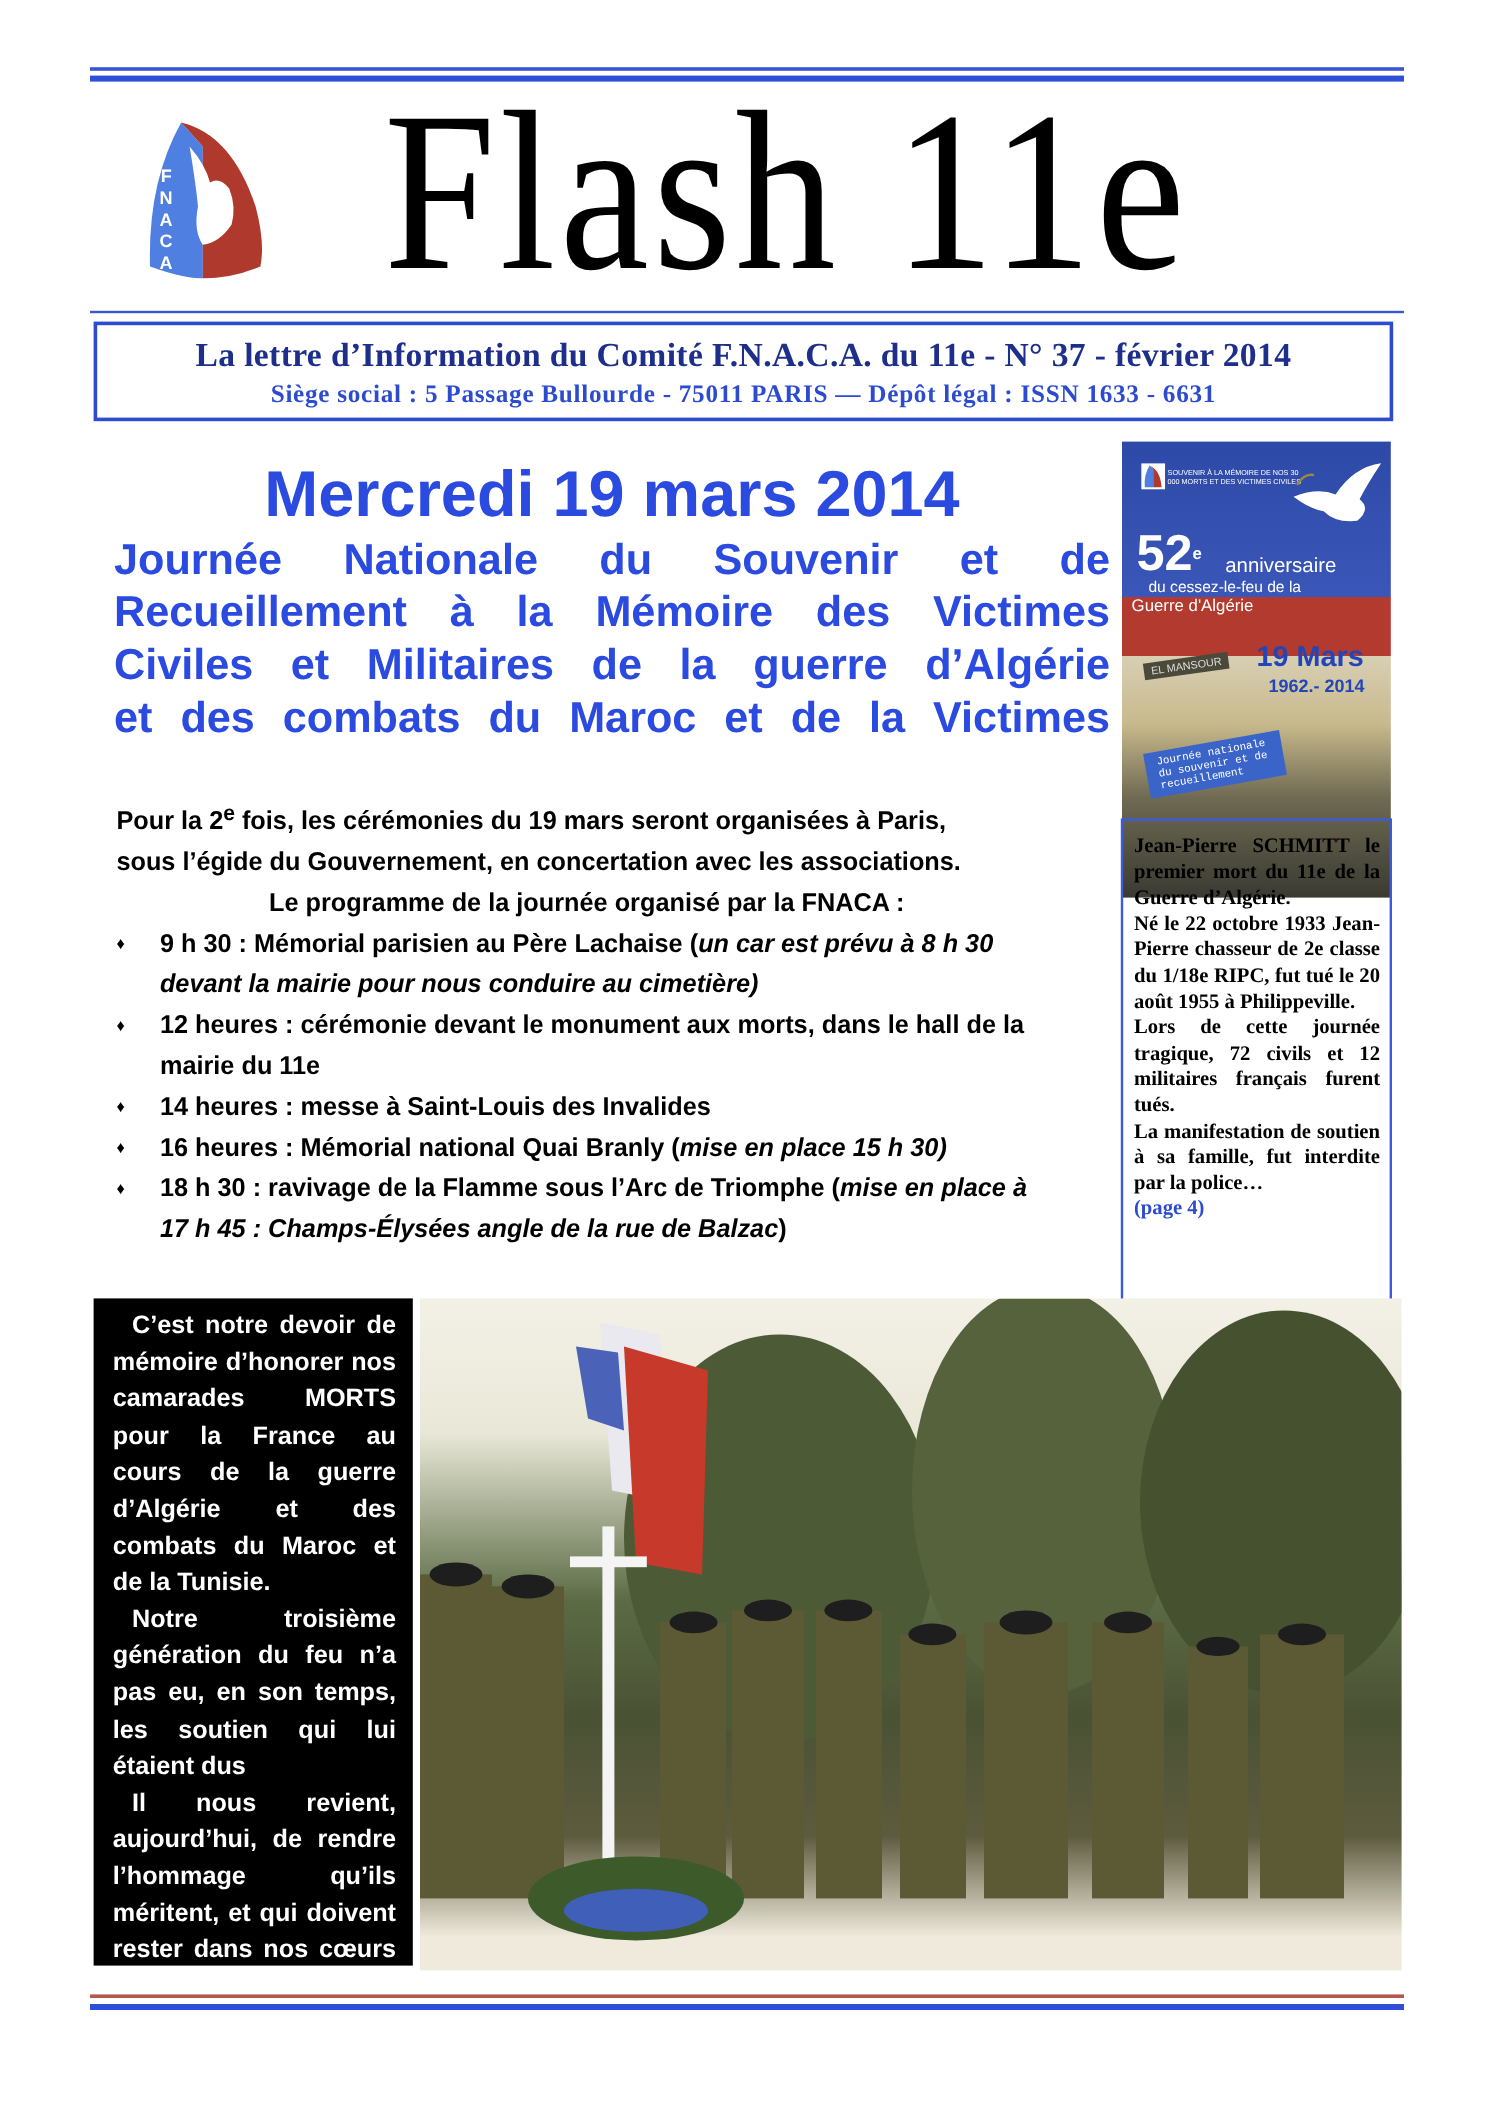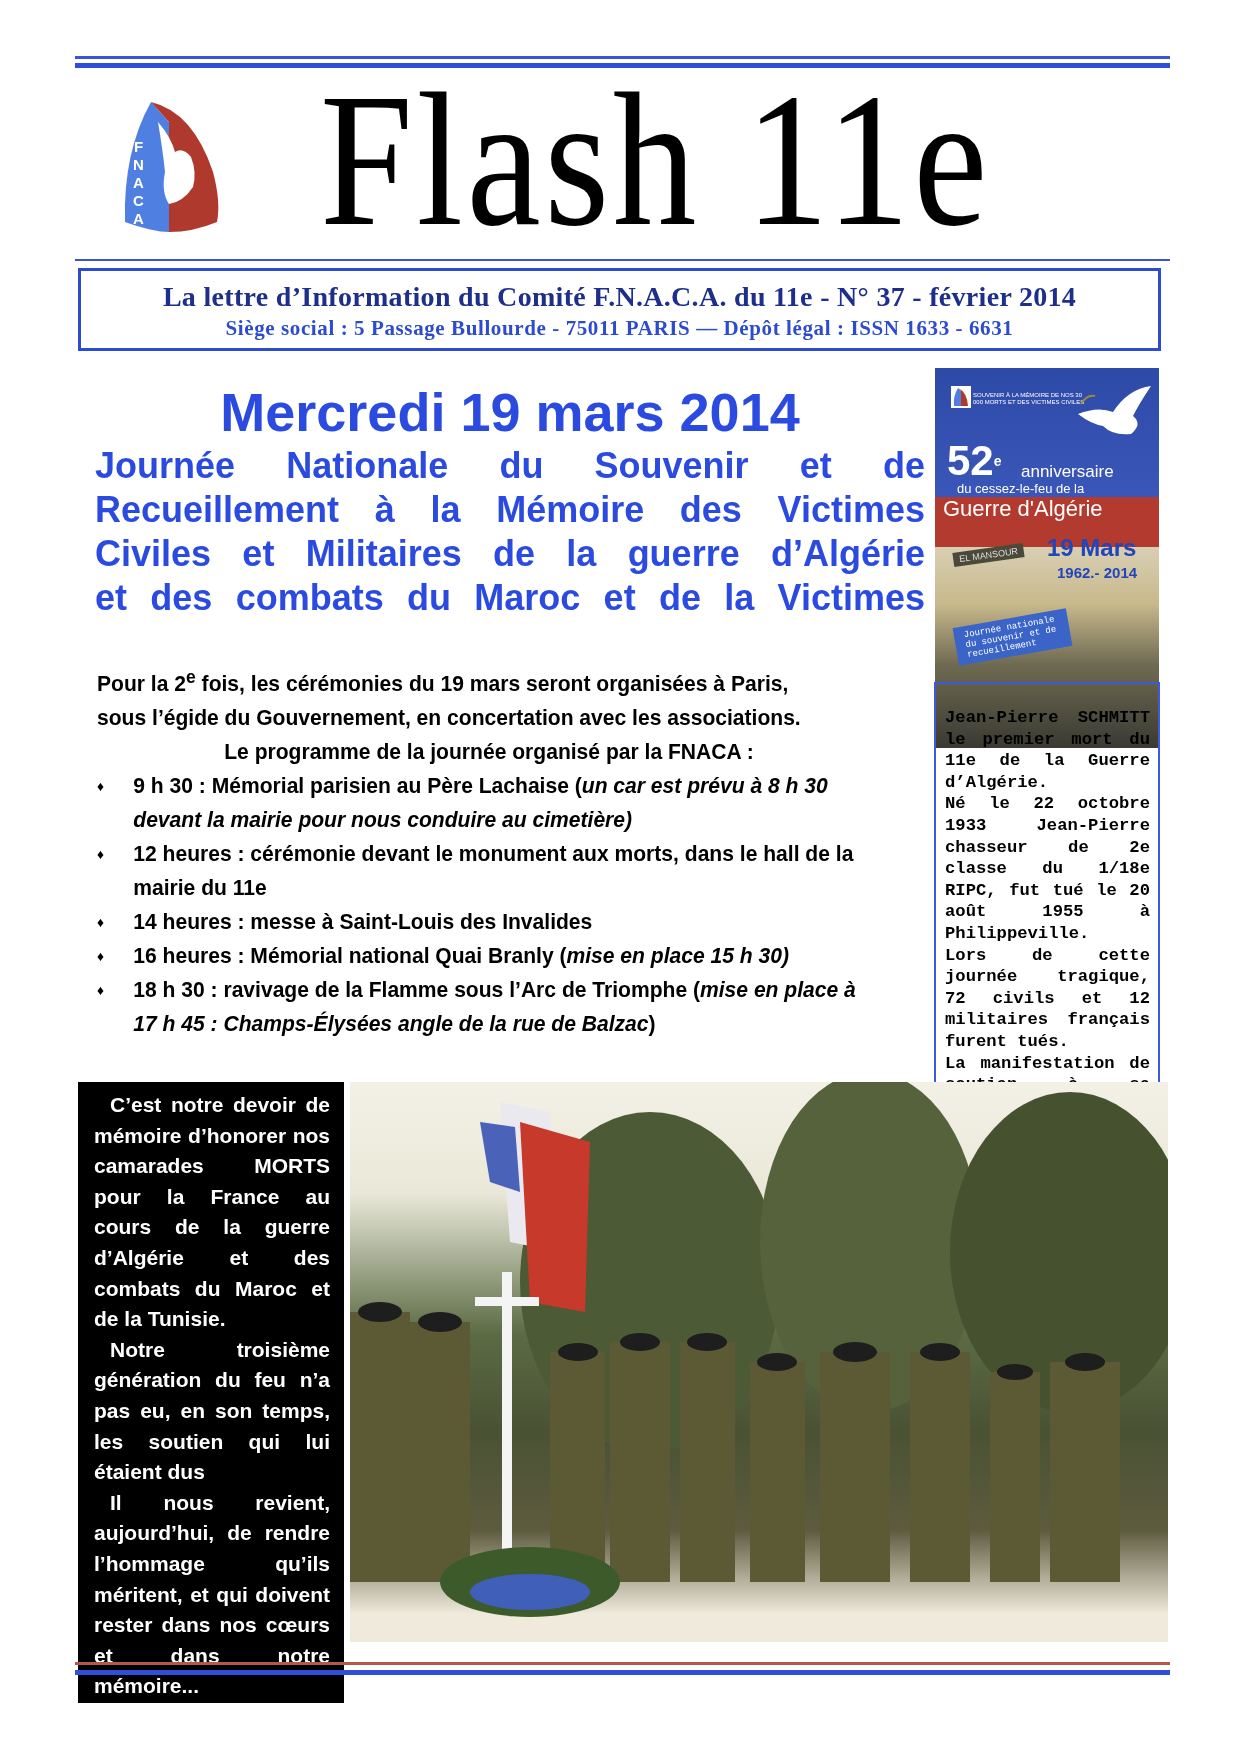--- a/index.html
+++ b/index.html
@@ -29,42 +29,42 @@
   .headline-sub div { text-align: justify; text-align-last: justify; }
 
   
   .poster { left: 935px; top: 368px; width: 224px; height: 380px; overflow: hidden; background: linear-gradient(#2e4aa8 0%, #3a56b8 34%, #b23a2e 34%, #b23a2e 47%, #d8cfb4 47%, #c8b98c 62%, #6f6a52 78%, #3a3a32 100%); }
   .poster-small { position: absolute; left: 38px; top: 24px; font-size: 6px; color: #fff; width: 120px; line-height: 7px; }
   .poster-dove { position: absolute; right: 6px; top: 16px; width: 80px; height: 56px; }
   .poster-52 { position: absolute; left: 12px; top: 72px; color: #fff; font-weight: bold; font-size: 42px; line-height: 42px; }
   .poster-52 sup { font-size: 14px; vertical-align: top; }
   .poster-anniv { position: absolute; left: 86px; top: 94px; color: #fff; font-size: 17px; }
   .poster-cessez { position: absolute; left: 22px; top: 113px; color: #fff; font-size: 13px; }
-  .poster-guerre { position: absolute; left: 8px; top: 128px; color: #fff; font-size: 22px; white-space: nowrap; }
+  .poster-guerre { position: absolute; left: 8px; top: 128px; color: #fff; font-size: 14px; white-space: nowrap; }
   .poster-19 { position: absolute; left: 112px; top: 166px; color: #2245b8; font-size: 24px; font-weight: bold; }
   .poster-years { position: absolute; left: 122px; top: 196px; color: #2245b8; font-size: 15px; font-weight: bold; }
   .poster-sign { position: absolute; left: 18px; top: 180px; background: #4b4a3a; color: #ddd; font-size: 9px; padding: 2px 6px; transform: rotate(-8deg); }
   .poster-plaque { position: absolute; left: 20px; top: 250px; background: #3a64c8; color: #fff; font-size: 9px; line-height: 10px; padding: 4px 10px; transform: rotate(-10deg); font-family: "Liberation Mono", monospace; width: 95px; }
   .poster-logo { position: absolute; left: 16px; top: 18px; width: 20px; height: 22px; }
 
   
-  .sidebox { left: 934px; top: 682px; width: 226px; height: 456px; border: 2px solid #3b5bdb; box-sizing: border-box; padding: 23px 8px 0 9px; font-family: Liberation Mono, monospace; font-weight: bold; font-size: 17.2px; line-height: 21.6px; text-align: justify; }
+  .sidebox { left: 934px; top: 682px; width: 226px; height: 456px; border: 2px solid #3b5bdb; box-sizing: border-box; padding: 10px 8px 0 9px; font-family: Liberation Serif, serif; font-weight: bold; font-size: 17.2px; line-height: 21.6px; text-align: justify; }
   .sidebox .p { margin: 0; }
   .sidebox .page-ref { color: #2c4bcf; text-align: left; margin-top: 0px; }
 
   
   .intro { left: 97px; top: 660px; width: 800px; font-weight: bold; font-size: 21.5px; line-height: 34px; transform: scaleX(0.98); transform-origin: left top; }
   .intro .center { text-align: center; }
   .program { list-style: none; margin: 0; padding: 0; }
   .program li { position: relative; padding-left: 37px; }
   .program li .bullet { position: absolute; left: 0; top: 0; font-size: 14px; }
   .program em { font-style: italic; }
 
   
-  .blackbox { left: 78px; top: 1082px; width: 266px; height: 621px; background: #000; color: #fff; box-sizing: border-box; padding: 8px 14px 0 16px; font-weight: bold; font-size: 21px; line-height: 30.6px; text-align: justify; }
+  .blackbox { left: 78px; top: 1082px; width: 266px; height: 556px; background: #000; color: #fff; box-sizing: border-box; padding: 8px 14px 0 16px; font-weight: bold; font-size: 21px; line-height: 30.6px; text-align: justify; }
   .blackbox p { margin: 0; text-indent: 16px; }
 
   
   .photo { left: 350px; top: 1082px; width: 818px; height: 560px; overflow: hidden; background: linear-gradient(#f3f1e6 0%, #e9e8d8 20%, #5b6b44 45%, #4a5234 62%, #5d5b3e 80%, #efeadc 95%); }
 </style>
 </head>
 <body>
 
 <div class="rule-thin" style="top:56px;"></div>
 <div class="rule-thick" style="top:63px;"></div>

